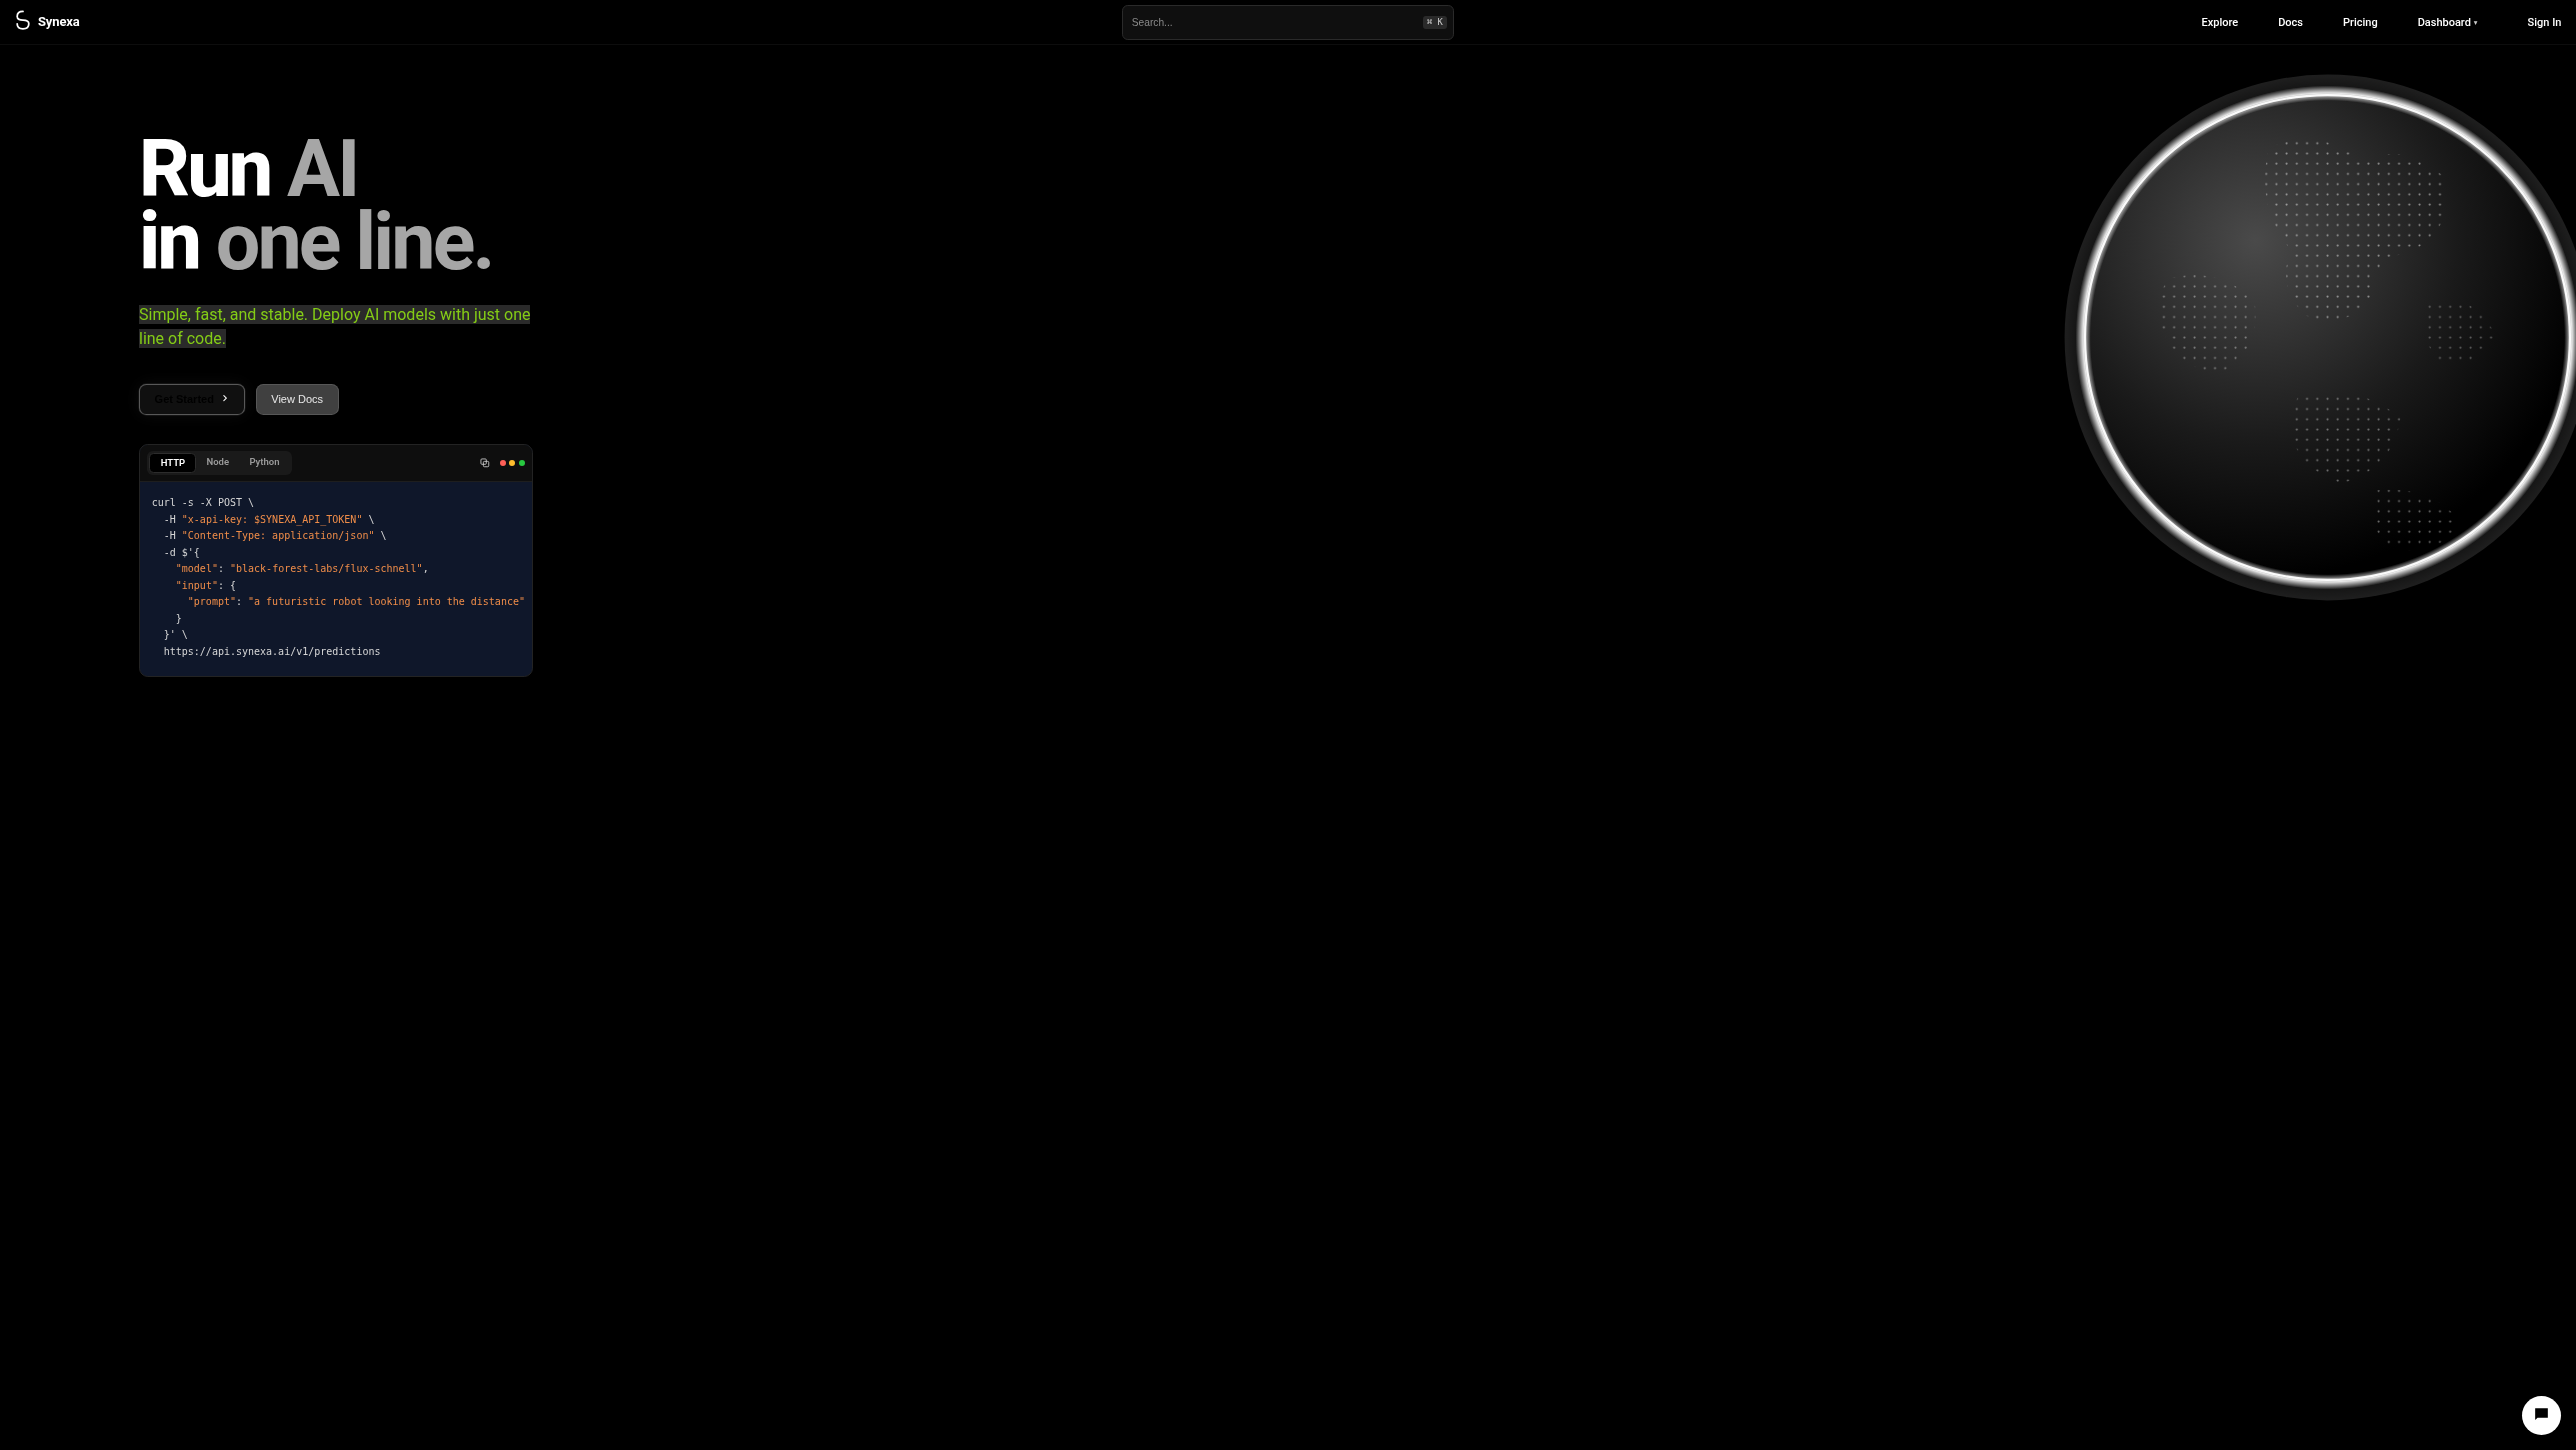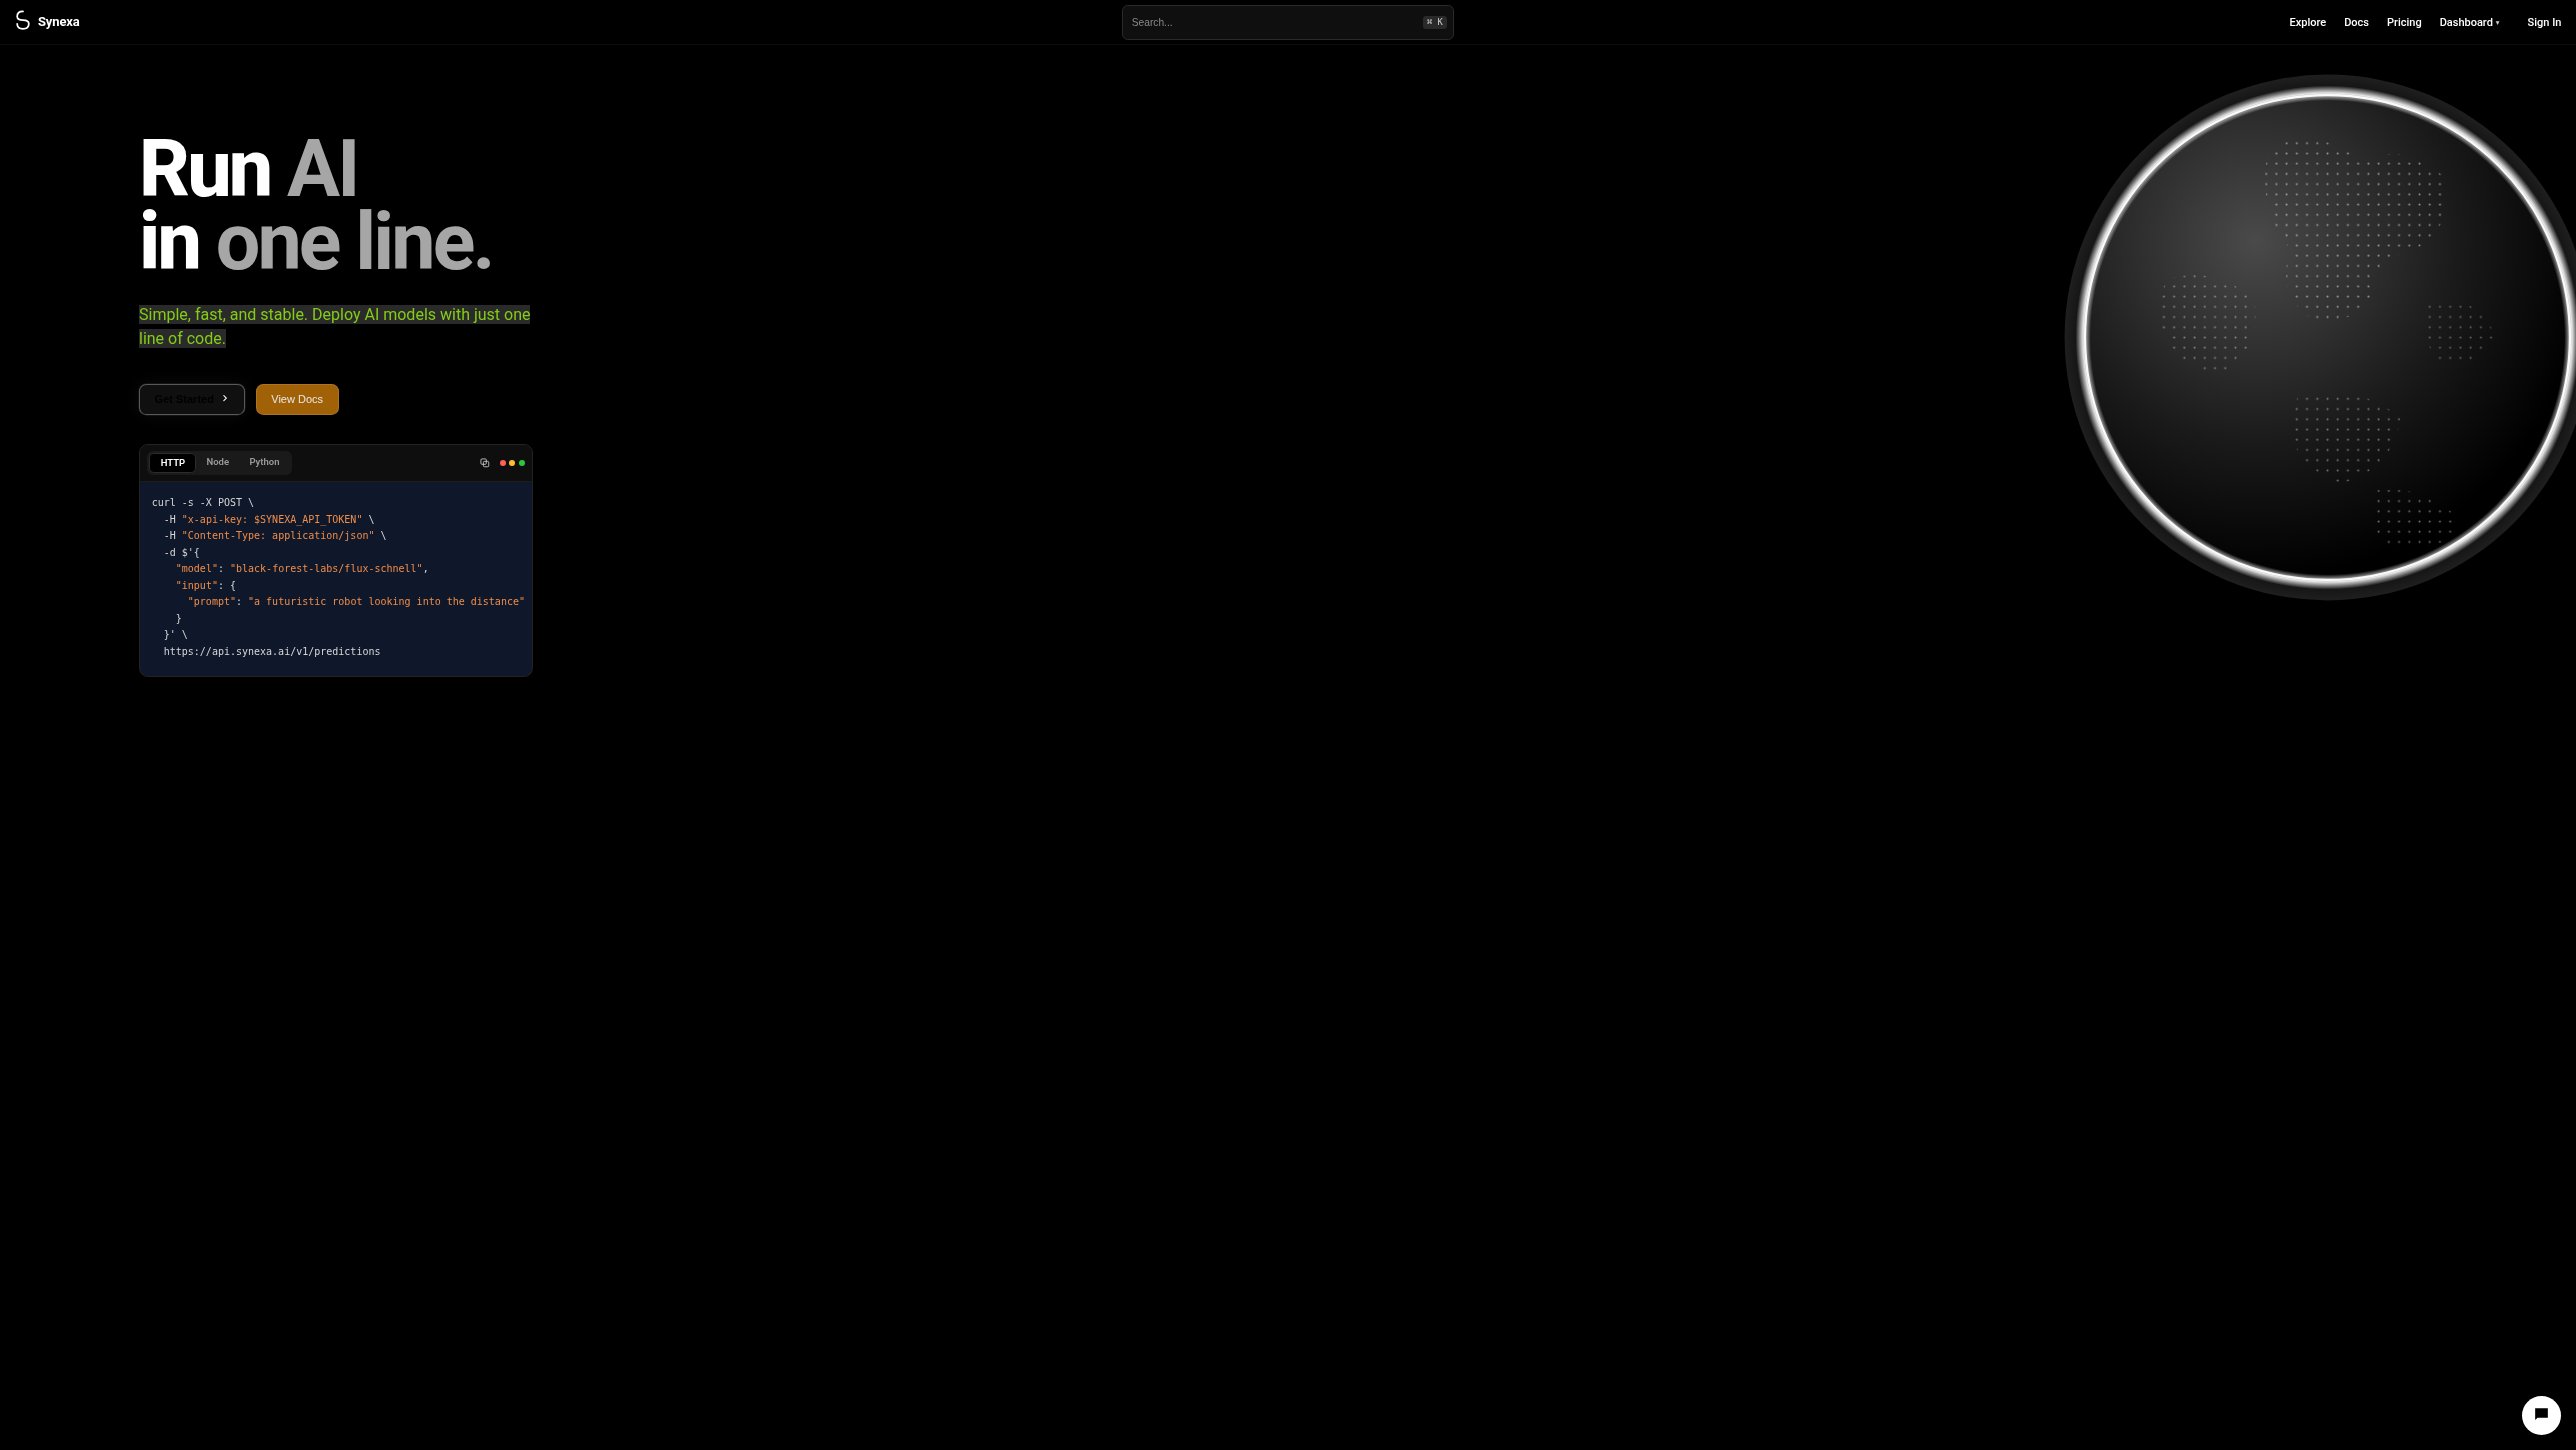--- a/index.html
+++ b/index.html
@@ -62,21 +62,21 @@
       color: #cfcfcf;
       font-size: 8.8px;
       padding: 1.5px 4.4px;
       border-radius: 2.9px;
       font-family: ui-monospace, monospace;
     }
     .nav {
       margin-left: auto;
       display: flex;
       align-items: flex-end;
-      gap: 18px;
+      gap: 40px;
     }
     .nav a, .nav .nav-item {
       color: #fff;
       text-decoration: none;
       font-size: 11px;
       font-weight: 500;
       display: flex;
       align-items: center;
       gap: 2.9px;
       cursor: pointer;
@@ -132,21 +132,21 @@
       font-size: 11px;
       cursor: pointer;
       border: 0.7px solid rgba(255,255,255,0.12);
     }
     .btn-primary {
       background: #101010;
       border: 0.7px solid rgba(255,255,255,0.3);
       box-shadow: 0 0 0 0.7px rgba(255,255,255,0.08), 0 0 16px rgba(255,255,255,0.05);
     }
     .btn-secondary {
-      background: #a16207;
+      background: #404040;
       color: #e8e8e8;
       font-weight: 500;
     }
 
     
     .code-card {
       width: 394px;
       margin-top: 29px;
       background: #0f172a;
       border: 0.7px solid #232323;

